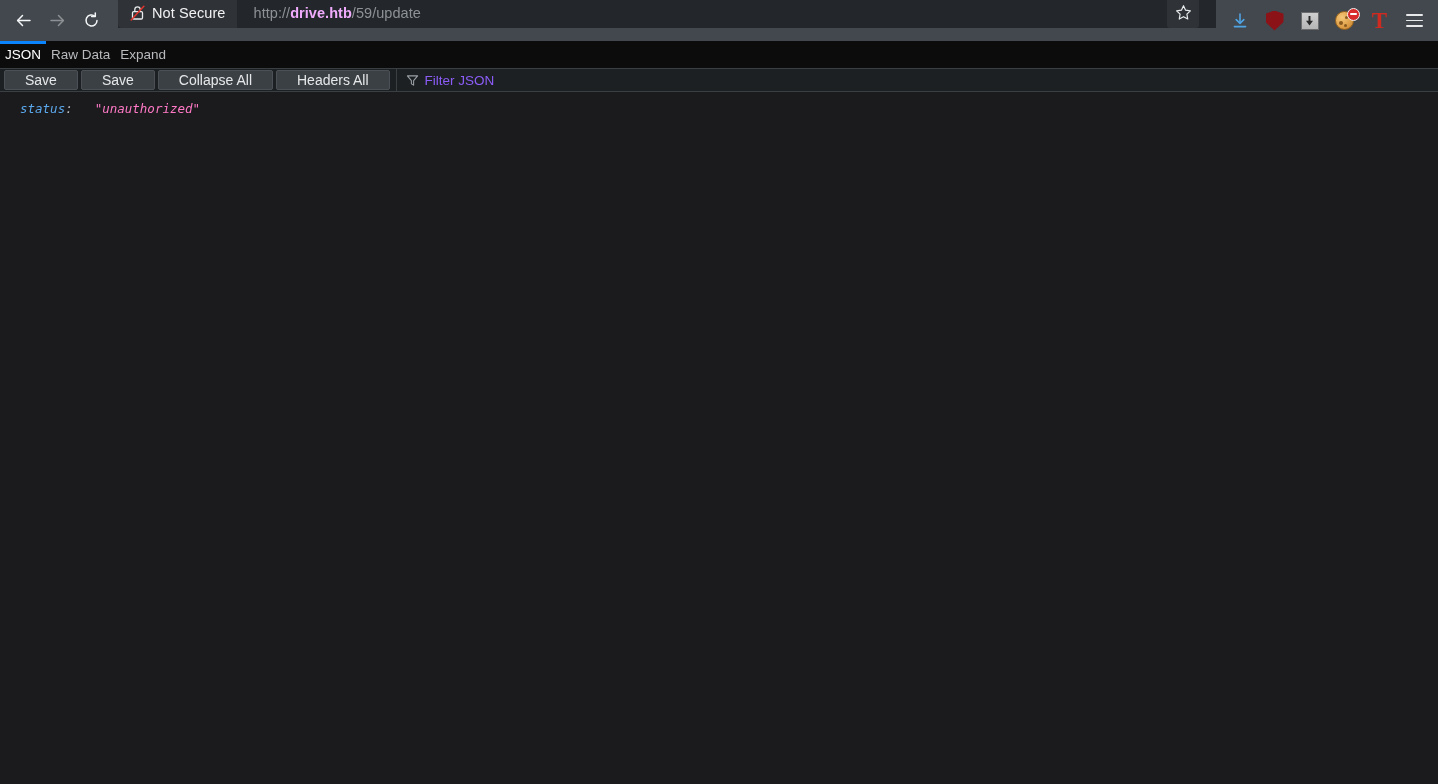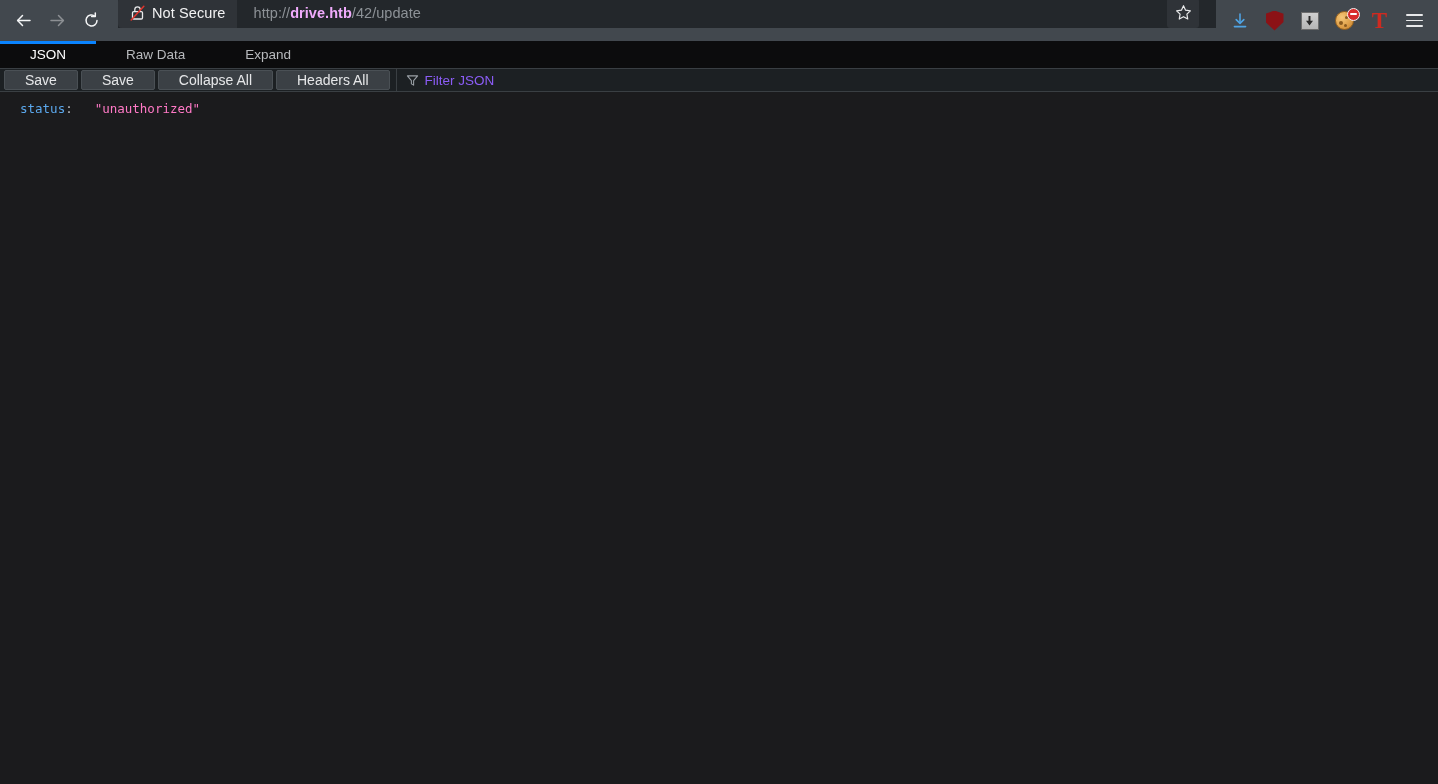--- a/index.html
+++ b/index.html
@@ -142,21 +142,21 @@
   
   .json-tabbar {
     height: 27px;
     background: #0c0c0d;
     display: flex;
     align-items: stretch;
     position: relative;
   }
   .json-tab {
     display: flex; align-items: center;
-    padding: 0 30px;
+    padding: 0 5px;
     font-size: 13.5px;
     color: #b8babd;
     cursor: pointer;
     position: relative;
   }
   .json-tab.active { color: #ffffff; }
   .json-tab.active::before {
     content: "";
     position: absolute;
     left: 0; right: 0; top: 0;
@@ -208,20 +208,21 @@
     height: calc(784px - 41px - 27px - 26px);
     padding: 8px 0 0 0;
     overflow: hidden;
   }
   .json-row {
     display: flex;
     font-family: "DejaVu Sans Mono", monospace;
     font-size: 12.5px;
     line-height: 17px;
     padding-left: 20px;
+    font-style: italic;
   }
   .json-key { color: #5ba8ed; }
   .json-colon { color: #b9bcc0; }
   .json-string { color: #ff79c6; padding-left: 22px; }
 </style>
 </head>
 <body>
 
 <div class="browser-chrome">
 
@@ -248,21 +249,21 @@
 
   <div class="urlbar">
     <div class="notsecure-chip">
       <svg width="15" height="16" viewBox="0 0 15 16">
         <rect x="2.5" y="6.6" width="10" height="7.4" rx="1.2" fill="none" stroke="#e9eaeb" stroke-width="1.3"></rect>
         <path d="M4.8 6.6 V4.5 a2.7 2.7 0 0 1 5.4 0 V6.6" fill="none" stroke="#e9eaeb" stroke-width="1.3"></path>
         <path d="M1.2 15 L13.8 1.2" fill="none" stroke="#e2342c" stroke-width="1.5" stroke-linecap="round"></path>
       </svg>
       <span class="label">Not Secure</span>
     </div>
-    <div class="url-text"><span>http://</span><span class="host">drive.htb</span><span>/42/update</span></div>
+    <div class="url-text"><span>http://</span><span class="host">drive.htb</span><span>/59/update</span></div>
     <div class="star-btn">
       <svg width="17" height="17" viewBox="0 0 18 18">
         <path d="M9 1.8 L11.2 6.5 L16.3 7.2 L12.6 10.8 L13.5 15.9 L9 13.4 L4.5 15.9 L5.4 10.8 L1.7 7.2 L6.8 6.5 Z" fill="none" stroke="#e9eaeb" stroke-width="1.25" stroke-linejoin="round"></path>
       </svg>
     </div>
   </div>
 
   <div class="toolbar-icons">
 
     <div class="tb-icon">

